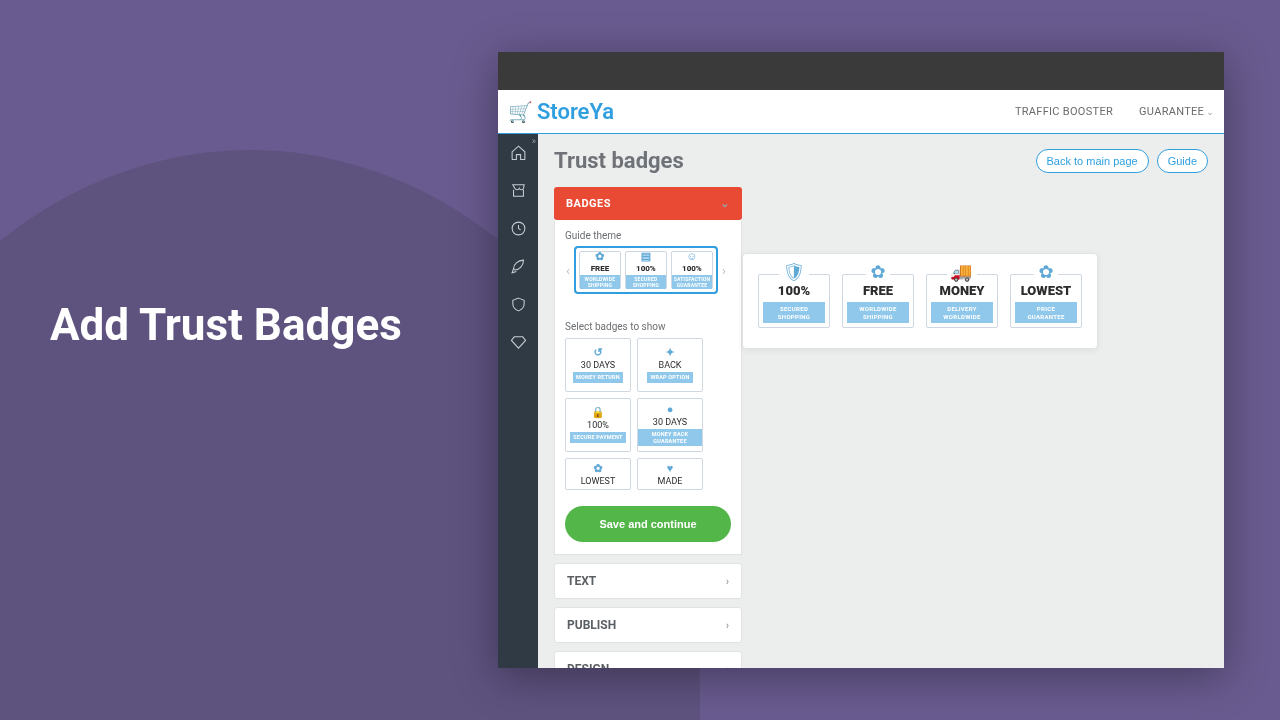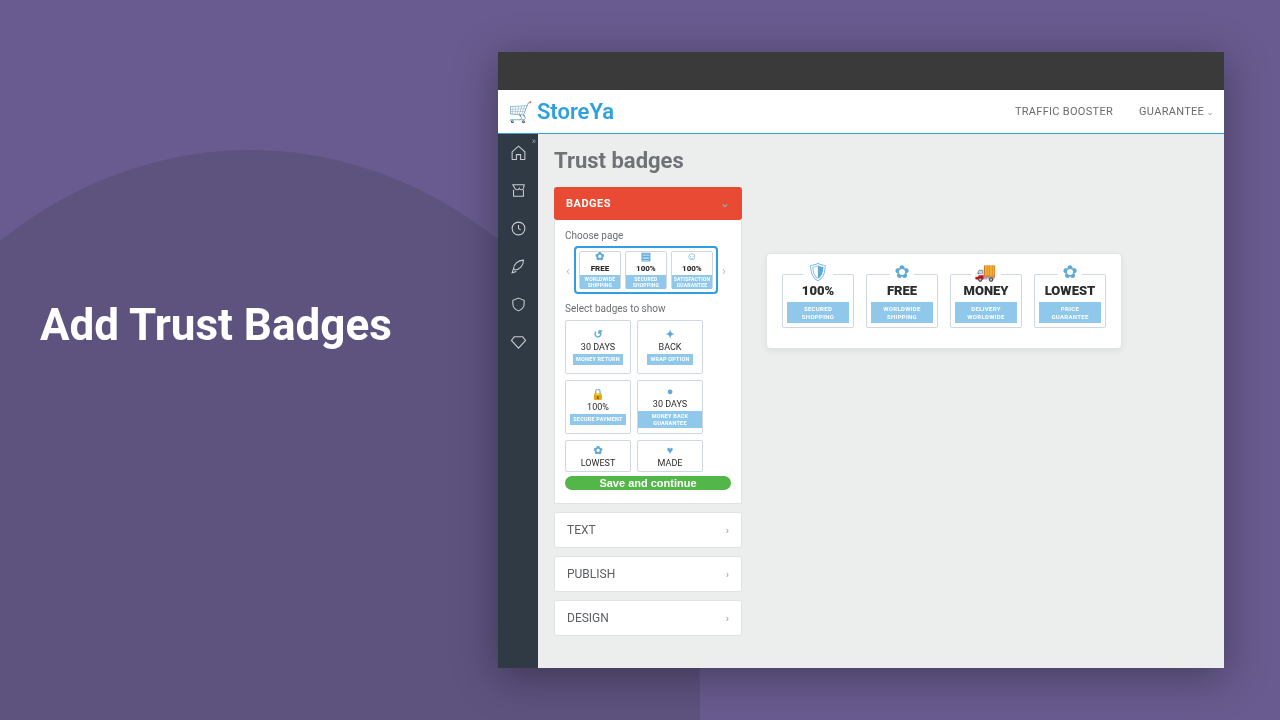--- a/index.html
+++ b/index.html
@@ -5,21 +5,21 @@
   * { box-sizing: border-box; margin: 0; padding: 0; }
   html, body { width: 1280px; height: 720px; overflow: hidden; font-family: -apple-system, "Segoe UI", Roboto, Arial, sans-serif; }
   body { background: #695b8f; position: relative; }
 
   .bg-wave {
     position: absolute; left: -200px; top: 150px; width: 900px; height: 900px;
     background: #5e527f; border-radius: 50% 50% 0 0 / 60% 60% 0 0; z-index: 0;
   }
 
   .headline {
-    position: absolute; left: 40px; top: 300px; z-index: 1; color: #fff;
+    position: absolute; left: 50px; top: 300px; z-index: 1; color: #fff;
     font-size: 44px; font-weight: 700; line-height: 1.15;
   }
 
   .window {
     position: absolute; left: 498px; top: 52px; width: 726px; height: 616px;
     background: #3a3a3a; z-index: 2; box-shadow: 0 8px 40px rgba(0,0,0,.35);
   }
   .window-inner {
     position: absolute; left: 0; top: 38px; right: 0; bottom: 0; background: #eceded;
     display: flex; flex-direction: column;
@@ -42,26 +42,26 @@
   .content { flex: 1; padding: 14px 16px; overflow: hidden; position:relative;}
 
   .title-row { display: flex; align-items: center; justify-content: space-between; margin-bottom: 14px;}
   .title-row h1 { font-size: 22px; font-weight: 700; color: #6f7378; }
   .pill-btn {
     border: 1px solid #2f9fe0; color: #2f9fe0; background:#fff; font-size: 11px;
     padding: 5px 10px; border-radius: 14px; cursor: pointer;
   }
   .title-row .btns { display:flex; gap:8px;}
 
-  .cols { display:flex; gap:24px;}
+  .cols { display:flex; }
   .panel { width: 188px; display:flex; flex-direction:column; gap:8px;}
   .accordion {
     background:#fff; border:1px solid #e0e2e4; border-radius:3px; font-size:12px;
     color:#5b5f63; display:flex; align-items:center; justify-content:space-between;
-    padding:10px 12px; cursor:pointer;
+    padding:10px 12px; cursor:pointer;font-weight:bold;
   }
   .accordion.open {
     background:#e84a33; color:#fff; font-weight:700; letter-spacing:.5px; border:none; font-size:11px;
   }
   .open-body {
     background:#fff; border:1px solid #e0e2e4; border-top:none; margin-top:-8px; padding:10px 10px 12px;
   }
   .sec-label { font-size:10px; color:#6b6e72; margin-bottom:6px; }
   .theme-row { display:flex; align-items:center; gap:4px;}
   .nav-caret { color:#b8bcc0; font-size:13px; padding:0 1px; cursor:pointer;}
@@ -77,22 +77,22 @@
   .mini-badge { width:42px; height:38px;}
   .pick-badge { width:66px; height:54px;}
   .mini-badge .ic, .pick-badge .ic, .big-badge .ic { color:#5fa9d6; font-size:11px; line-height:1; margin-bottom:2px;}
   .mini-badge .sub, .pick-badge .sub {
     background:#8fc8ea; color:#fff; font-size:5px; font-weight:700; padding:1px 2px; margin-top:2px;
     letter-spacing:.2px; text-align:center; line-height:1.2;
   }
   .pick-badge .title { font-size:9px; font-weight:400;}
   .pick-badge .sub { font-size:5.5px; padding:2px 3px;}
   .save-btn {
-    margin-top:4px; width:100%; background:#52b648; color:#fff; border:none; border-radius:18px;
-    font-size:11px; font-weight:600; padding:1px 0; cursor:pointer;
+    margin-top:16px; width:100%; background:#52b648; color:#fff; border:none; border-radius:18px;
+    font-size:11px; font-weight:600; padding:12px 0; cursor:pointer;
   }
 
   .preview { margin-top:66px; width:356px; background:#fff; border:1px solid #e0e2e4; border-radius:4px;
     padding:20px 14px; display:flex; justify-content:center; gap:12px; box-shadow:0 2px 6px rgba(0,0,0,.06);}
   .big-badge { border:1px solid #cfd8e0; border-radius:2px; width:72px; padding:6px 4px 4px;
     display:flex; flex-direction:column; align-items:center; position:relative;}
   .big-badge .ic { font-size:18px; margin-top:-18px; background:#fff; padding:0 4px;}
   .big-badge .title { font-size:13px; font-weight:900; color:#2c2c2c; margin-top:0px;}
   .big-badge .sub { background:#8fc8ea; color:#fff; font-size:6px; font-weight:700; text-align:center;
     line-height:1.25; padding:3px 4px; margin-top:4px; letter-spacing:.3px; width:100%;}
@@ -158,30 +158,34 @@
         <span class="icon-btn">
             <svg viewBox="0 0 24 24">
               <path d="M6 4h12l4 5-10 11L2 9z"></path>
             </svg>
           </span>
       </div>
 
       <div class="content">
         <div class="title-row">
           <h1>Trust badges</h1>
+          <div class="btns">
+            <button class="pill-btn">Back to main page</button>
+            <button class="pill-btn">Guide</button>
+          </div>
         </div>
 
         <div class="cols">
           <div class="panel">
             <div class="accordion open">
               <span>BADGES</span>
               <span class="chev chev-down"></span>
             </div>
             <div class="open-body">
-              <div class="sec-label">Choose page</div>
+              <div class="sec-label">Guide theme</div>
               <div class="theme-row">
                 <span class="nav-caret">‹</span>
                 <div class="theme-strip selected-wrap">
                   <div class="mini-badge">
                     <span class="ic">✿</span>
                     <span>FREE</span>
                     <span class="sub">WORLDWIDE SHIPPING</span>
                   </div>
                   <div class="mini-badge">
                     <span class="ic">▤</span>
@@ -190,21 +194,21 @@
                   </div>
                   <div class="mini-badge">
                     <span class="ic">☺</span>
                     <span>100%</span>
                     <span class="sub">SATISFACTION GUARANTEE</span>
                   </div>
                 </div>
                 <span class="nav-caret">›</span>
               </div>
 
-              <div class="sec-label" style="margin-top:10px">Select badges to show</div>
+              <div class="sec-label" style="margin-top:28px">Select badges to show</div>
               <div class="badge-grid">
                 <div class="pick-badge">
                   <span class="ic">↺</span>
                   <span class="title">30 DAYS</span>
                   <span class="sub">MONEY RETURN</span>
                 </div>
                 <div class="pick-badge">
                   <span class="ic">✦</span>
                   <span class="title">BACK</span>
                   <span class="sub">WRAP OPTION</span>

